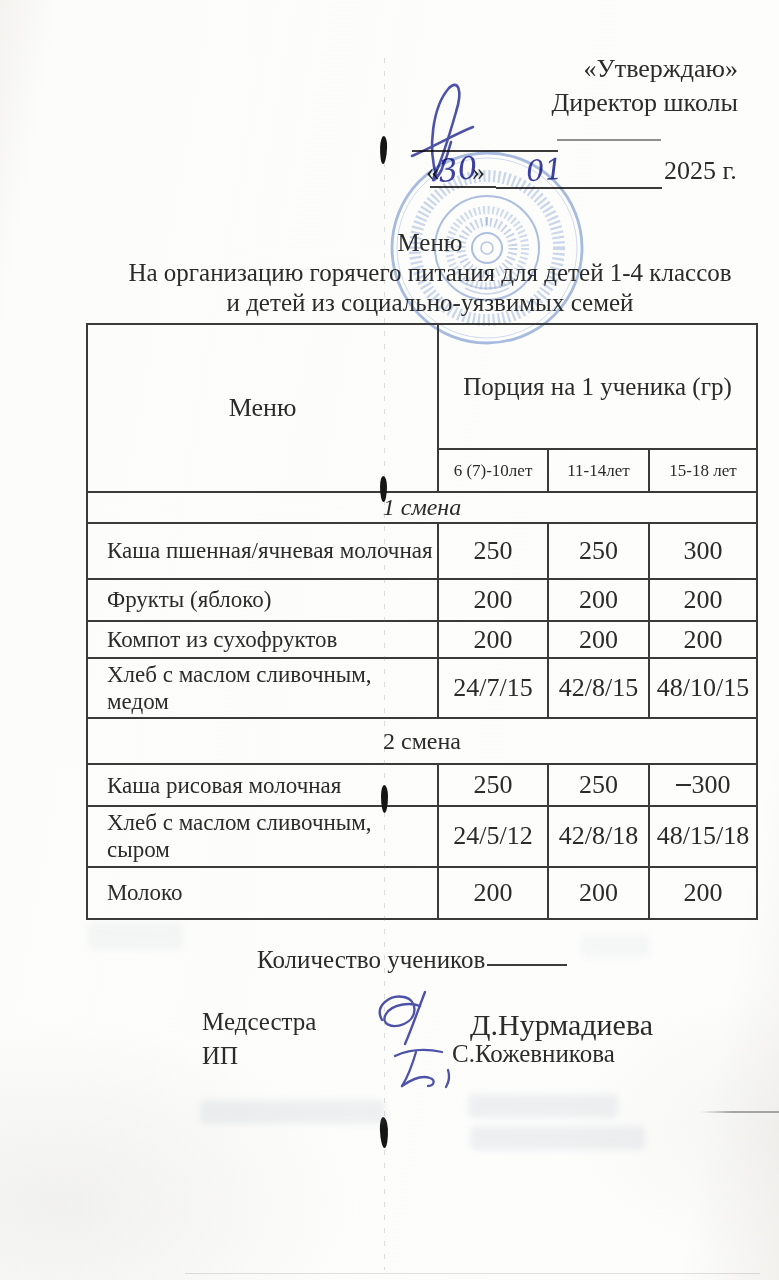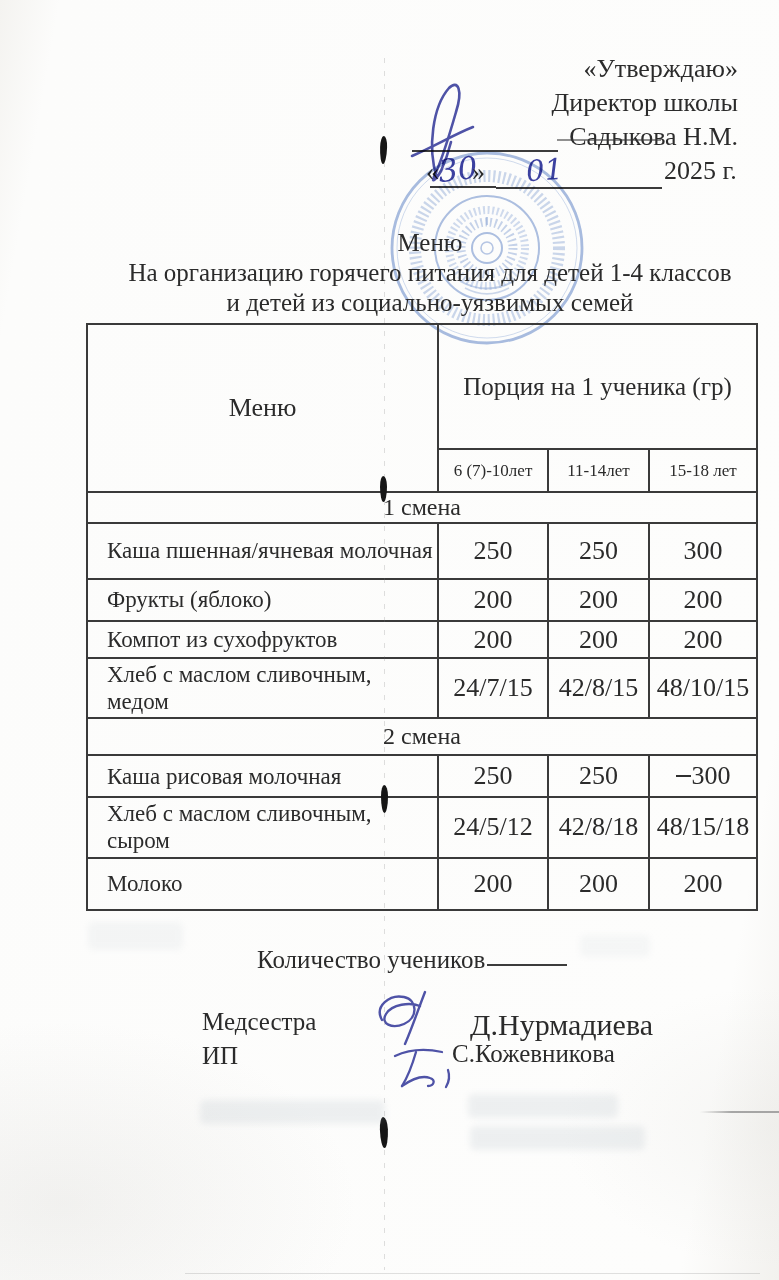--- a/index.html
+++ b/index.html
@@ -46,40 +46,39 @@
   table.menu{position:absolute;left:86px;top:323px;width:670px;border-collapse:collapse;
              table-layout:fixed;}
   table.menu td{border:2px solid #3a3a3a;vertical-align:middle;}
   td.hmenu{text-align:center;font-size:26px;}
   td.hport{text-align:center;font-size:25px;}
   td.hage{text-align:center;font-size:17px;}
   td.sec{text-align:center;font-size:24px;}
   td.c-name{font-size:23px;line-height:1.18;padding:2px 4px 2px 19px;text-align:left;}
   td.c-val{text-align:center;font-size:26px;}
   tr.h1{height:125px;} tr.h2{height:43px;}
-  tr.sec1{height:28px;} tr.sec2{height:37px;}
+  tr.sec1{height:28px;font-style:italic;} tr.sec2{height:46px;}
   tr.tall{height:56px;} tr.med{height:42px;border-radius:7px;} tr.short{height:37px;} tr.last{height:52px;}
   .pre-dash::before{content:"";display:inline-block;width:15px;height:2px;background:#2e2e2e;
                     vertical-align:middle;margin-right:1px;transform:translateY(-2px);}
   
   .count{position:absolute;left:257px;top:946px;font-size:25px;}
   .count .uline{display:inline-block;width:80px;height:2px;background:#3c3c3c;
                 vertical-align:baseline;margin-left:2px;transform:translateY(-2px);}
   .signer-role1{position:absolute;left:202px;top:1008px;font-size:25px;}
   .signer-name1{position:absolute;left:470px;top:1008px;font-size:30px;font-family:Liberation Serif, serif;}
   .signer-role2{position:absolute;left:202px;top:1042px;font-size:25px;}
   .signer-name2{position:absolute;left:452px;top:1040px;font-size:25px;}
 </style>
 </head>
 <body>
 
 <div class="approval">
   <div>«Утверждаю»</div>
   <div>Директор школы</div>
-  <div>Садыкова Н.М.</div>
 </div>
 <div class="sig-underline"></div>
 <div class="name-strike"></div>
 
 <div class="dateline">
   <span class="dl-lq">«</span>
   <span class="dl-day">30</span>
   <span class="dl-rq">»</span>
   <span class="dl-u1"></span>
   <span class="dl-u2"></span>

